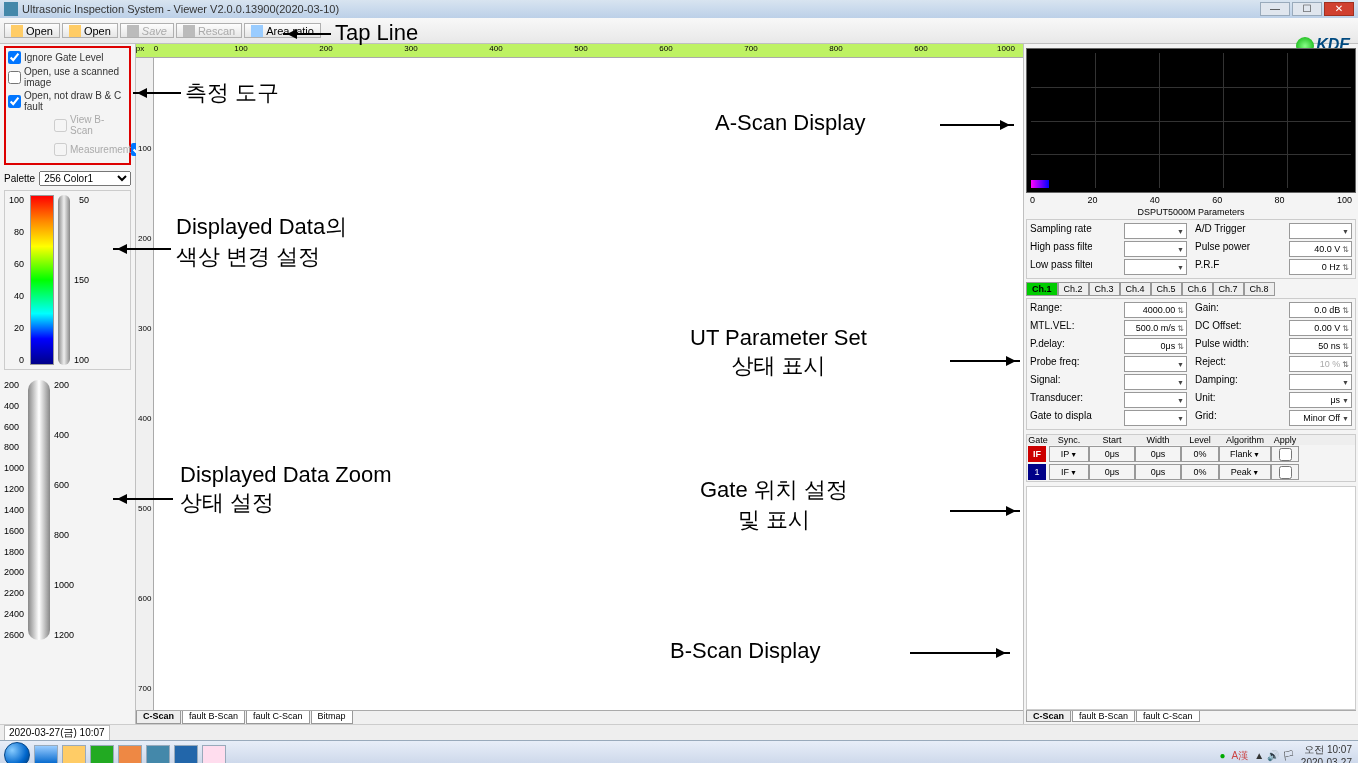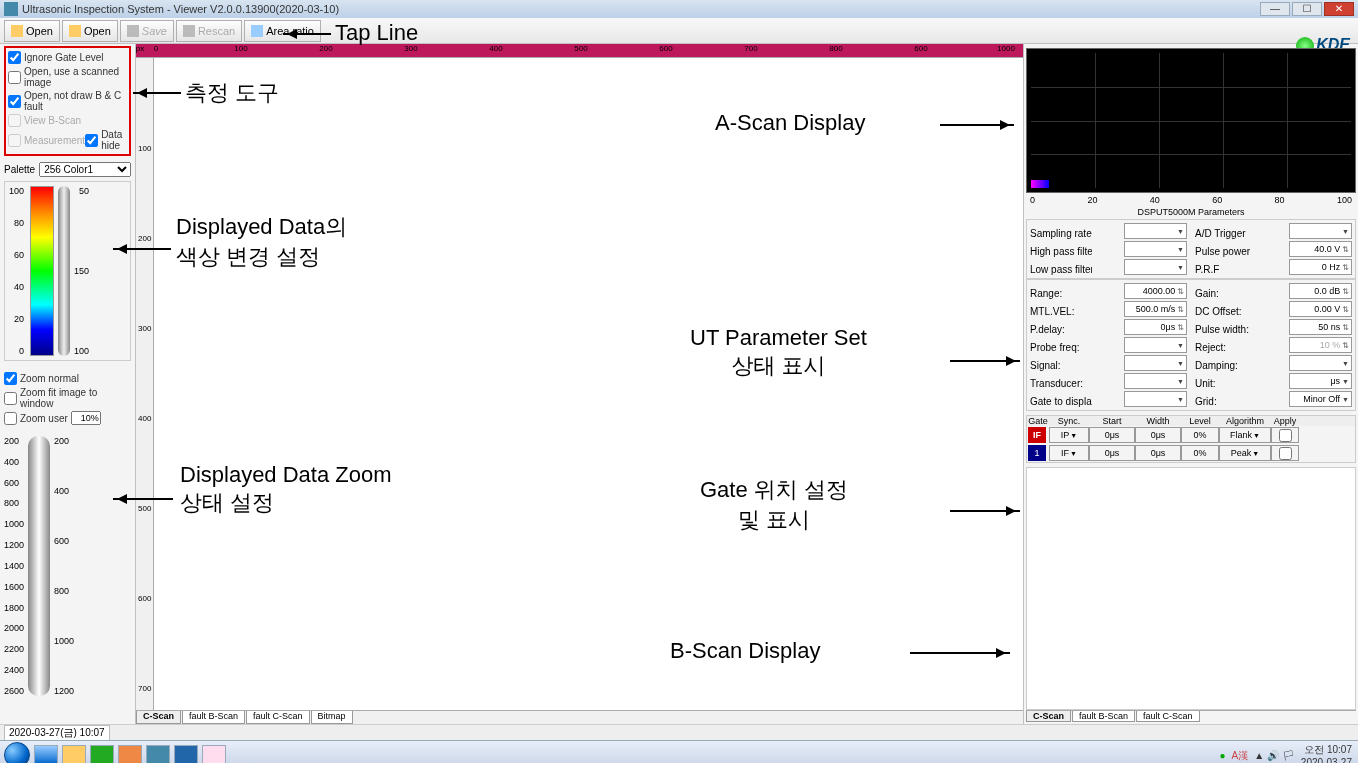--- a/index.html
+++ b/index.html
@@ -6,53 +6,53 @@
 body { width: 1358px; height: 763px; background: #fff; font-size: 11px; overflow: hidden; position: relative; }
 
 
 .titlebar { height: 18px; background: linear-gradient(#d8e4f0,#bcd0e8); display: flex; align-items: center; padding: 0 4px; font-size: 11px; color: #333; }
 .titlebar .right { margin-left: auto; display: flex; gap: 2px; }
 .winbtn { width: 30px; height: 14px; background: #e0e6ee; border: 1px solid #9ab; font-size: 10px; text-align: center; line-height: 12px; }
 .winbtn.close { background: #d04030; color: #fff; border-color: #a03020; }
 
 
 .toolbar { height: 26px; background: linear-gradient(#f8f8f8,#e8e8e8); border-bottom: 1px solid #c0c0c0; display: flex; align-items: center; padding: 2px 4px; gap: 2px; position: relative; }
-.tbtn { height: 22px; padding: 0 6px; background: linear-gradient(#fdfdfd,#e6e6e6); border: 1px solid #b0b0b0; font-size: 11px; display: flex; align-items: center; gap: 3px; cursor: pointer; }
+.tbtn { height: 15px; padding: 0 6px; background: linear-gradient(#fdfdfd,#e6e6e6); border: 1px solid #b0b0b0; font-size: 11px; display: flex; align-items: center; gap: 3px; cursor: pointer; }
 .tbtn .ico { width: 12px; height: 12px; display: inline-block; }
 .logo { position: absolute; right: 8px; top: 18px; font-size: 16px; font-weight: bold; font-style: italic; color: #004a80; }
 .logo-circle { display:inline-block; width:18px; height:18px; border-radius:50%; background: radial-gradient(#8f8,#0a0); vertical-align:middle; margin-right:2px; }
 
 
 .main { display: flex; height: 680px; }
 
 
 .leftpanel { width: 136px; background: #f4f4f4; border-right: 1px solid #c0c0c0; padding: 2px 4px; font-size: 10px; }
 .redbox { border: 2px solid #d00; padding: 2px; margin-bottom: 4px; }
 .chkrow { display: flex; align-items: center; gap: 3px; padding: 1px 0; color: #333; }
-.chkrow.disabled { color: #aaa; }
+.chkrow.disabled { color: #aaa; margin-left: 46px; }
 .chkrow input { margin: 0; }
 .twocol { display: flex; justify-content: space-between; }
 
 .palette-row { display: flex; align-items: center; gap: 4px; margin: 6px 0 4px; }
 .palette-row select { font-size: 10px; flex: 1; }
 .gradient-box { width: 24px; height: 170px; background: linear-gradient(to bottom, #f00 0%, #f80 15%, #ff0 30%, #0f0 50%, #0ff 70%, #00f 85%, #008 100%); border: 1px solid #999; }
 .scale-col { display: flex; flex-direction: column; justify-content: space-between; height: 170px; font-size: 9px; text-align: right; padding-right: 2px; }
 .cylinder-sm { width: 12px; height: 170px; background: linear-gradient(to right,#888,#eee,#888); border-radius: 6px; }
 .gradient-wrap { display:flex; gap:4px; align-items:flex-start; border:1px solid #ccc; padding:4px; }
 
 .zoomblock { margin-top: 10px; }
 .zoomblock .chkrow input[type=text] { width: 30px; font-size: 9px; text-align: right; }
 
 .bigcyl-wrap { margin-top: 10px; display:flex; gap:4px; }
 .bigcyl { width: 22px; height: 260px; background: linear-gradient(to right,#888,#fff,#888); border-radius: 10px; }
 .bigcyl-scale { display:flex; flex-direction:column; justify-content:space-between; height:260px; font-size:9px; }
 
 
 .center { flex: 1; position: relative; background: #fff; }
-.hruler { height: 14px; background: #be185d; border-bottom: 1px solid #aaa; display: flex; font-size: 8px; position: relative; }
+.hruler { height: 14px; background: #bef264; border-bottom: 1px solid #aaa; display: flex; font-size: 8px; position: relative; }
 .hruler span { position: absolute; top: 0; transform: translateX(-50%); }
 .vruler { width: 18px; background: #f0f0f0; border-right: 1px solid #aaa; position: absolute; left: 0; top: 14px; bottom: 14px; font-size: 8px; }
 .vruler span { position: absolute; left: 2px; transform: translateY(-50%); }
 .canvas-area { position:absolute; left:18px; right:0; top:14px; bottom:14px; background:#fff; }
 .bottom-tabs { position:absolute; bottom:0; left:0; right:0; height:14px; background:#f0f0f0; border-top:1px solid #aaa; display:flex; font-size:9px; }
 .btab { padding: 0 6px; border:1px solid #999; border-top:none; background:#fff; margin-right:1px; }
 .btab.active { background:#eee; font-weight:bold; }
 
 
 .rightpanel { width: 335px; background: #f4f4f4; border-left: 1px solid #c0c0c0; padding: 2px; font-size: 10px; display:flex; flex-direction:column; }
@@ -61,21 +61,21 @@
 .rtab.active { background: #fff; border-bottom-color: #fff; font-weight:bold; }
 .ascan { height: 145px; background: #000; border: 1px solid #666; margin: 2px 0; position:relative; }
 .ascan-grid { position:absolute; inset:4px; }
 .ascan-grid::before, .ascan-grid::after { content:""; position:absolute; background:#333; }
 .gridline-h { position:absolute; left:0; right:0; height:1px; background:#333; }
 .gridline-v { position:absolute; top:0; bottom:0; width:1px; background:#333; }
 .ascan-xaxis { display:flex; justify-content:space-between; font-size:9px; padding: 0 4px; }
 .ascan-title { text-align:center; font-size:9px; padding:2px 0; }
 
 .params { border:1px solid #ccc; padding:3px; display:grid; grid-template-columns: 1fr 1fr; gap:2px 8px; font-size:10px; }
-.prow { display:flex; align-items:flex-end; gap:18px; }
+.prow { display:flex; align-items:flex-start; gap:18px; }
 .prow label { width: 62px; white-space:nowrap; overflow:hidden; }
 .prow .combo, .prow .spin { flex:1; height:16px; border:1px solid #999; background:#fff; font-size:9px; padding:0 2px; display:flex; align-items:center; justify-content:flex-end;margin-left:14px; }
 .prow .combo::after { content:"▼"; font-size:7px; margin-left:2px; color:#444; }
 .spin::after { content:"⇅"; font-size:8px; margin-left:2px; color:#666; }
 
 .chtabs { display:flex; margin:3px 0 2px; }
 .chtab { padding:1px 5px; border:1px solid #999; background:#eee; font-size:9px; }
 .chtab.active { background:#0c0; color:#000; font-weight:bold; }
 
 .gateblock { border:1px solid #ccc; margin-top:4px; }
@@ -188,35 +188,20 @@
       </div>
       <div class="gradient-box"></div>
       <div class="cylinder-sm"></div>
       <div class="scale-col" style="height:170px;">
         <span>50</span>
         <span>150</span>
         <span>100</span>
       </div>
     </div>
 
-    <div class="zoomblock">
-      <div class="chkrow">
-          <input type="checkbox" checked="" style="">
-          <span>Zoom normal</span>
-        </div>
-      <div class="chkrow">
-          <input type="checkbox" style="">
-          <span>Zoom fit image to window</span>
-        </div>
-      <div class="chkrow">
-          <input type="checkbox" style="">
-          <span>Zoom user</span>
-          <input type="text" value="10%" style="">
-        </div>
-    </div>
 
     <div class="bigcyl-wrap">
       <div class="bigcyl-scale">
         <span>200</span>
           <span>400</span>
           <span>600</span>
           <span>800</span>
           <span>1000</span>
           <span>1200</span>
           <span>1400</span>
@@ -315,20 +300,30 @@
       <div class="prow">
           <label>Low pass filter</label>
           <div class="combo"></div>
         </div>
       <div class="prow">
           <label>P.R.F</label>
           <div class="spin">0 Hz</div>
         </div>
     </div>
 
+    <div class="chtabs">
+      <div class="chtab active">Ch.1</div>
+      <div class="chtab">Ch.2</div>
+      <div class="chtab">Ch.3</div>
+      <div class="chtab">Ch.4</div>
+      <div class="chtab">Ch.5</div>
+      <div class="chtab">Ch.6</div>
+      <div class="chtab">Ch.7</div>
+      <div class="chtab">Ch.8</div>
+    </div>
 
     <div class="params">
       <div class="prow">
           <label>Range:</label>
           <div class="spin">4000.00</div>
         </div>
       <div class="prow">
           <label>Gain:</label>
           <div class="spin">0.0 dB</div>
         </div>

